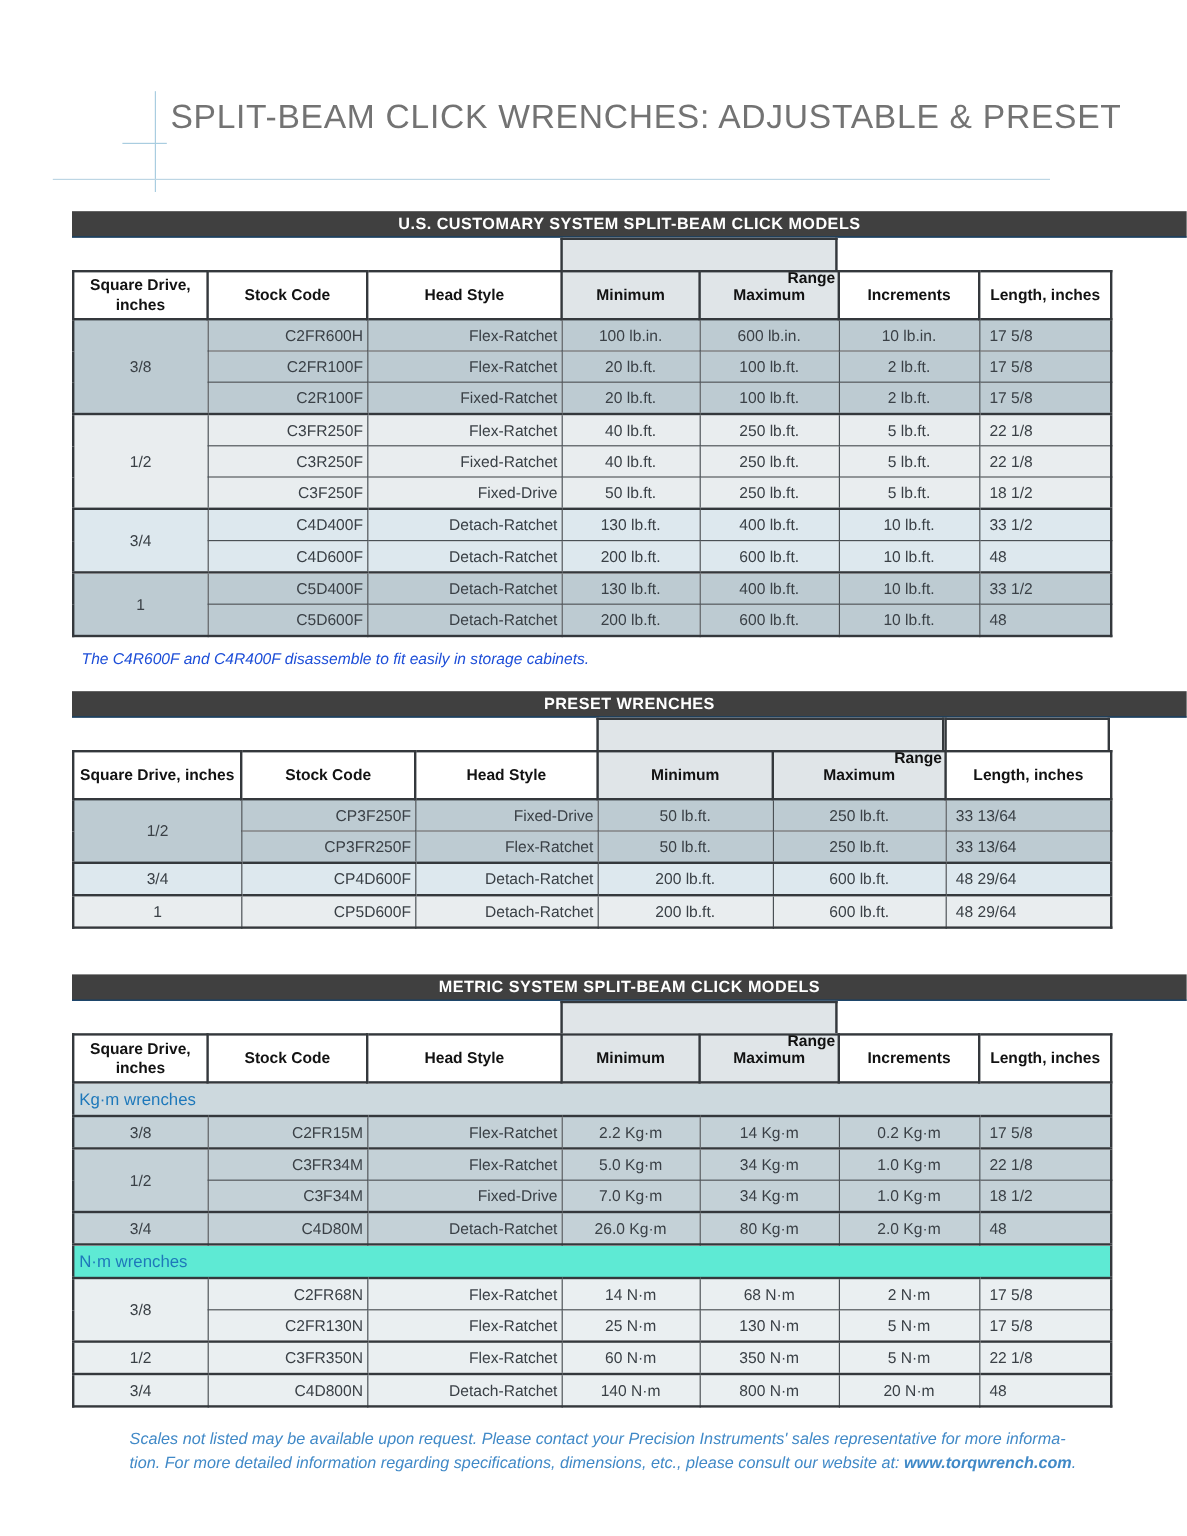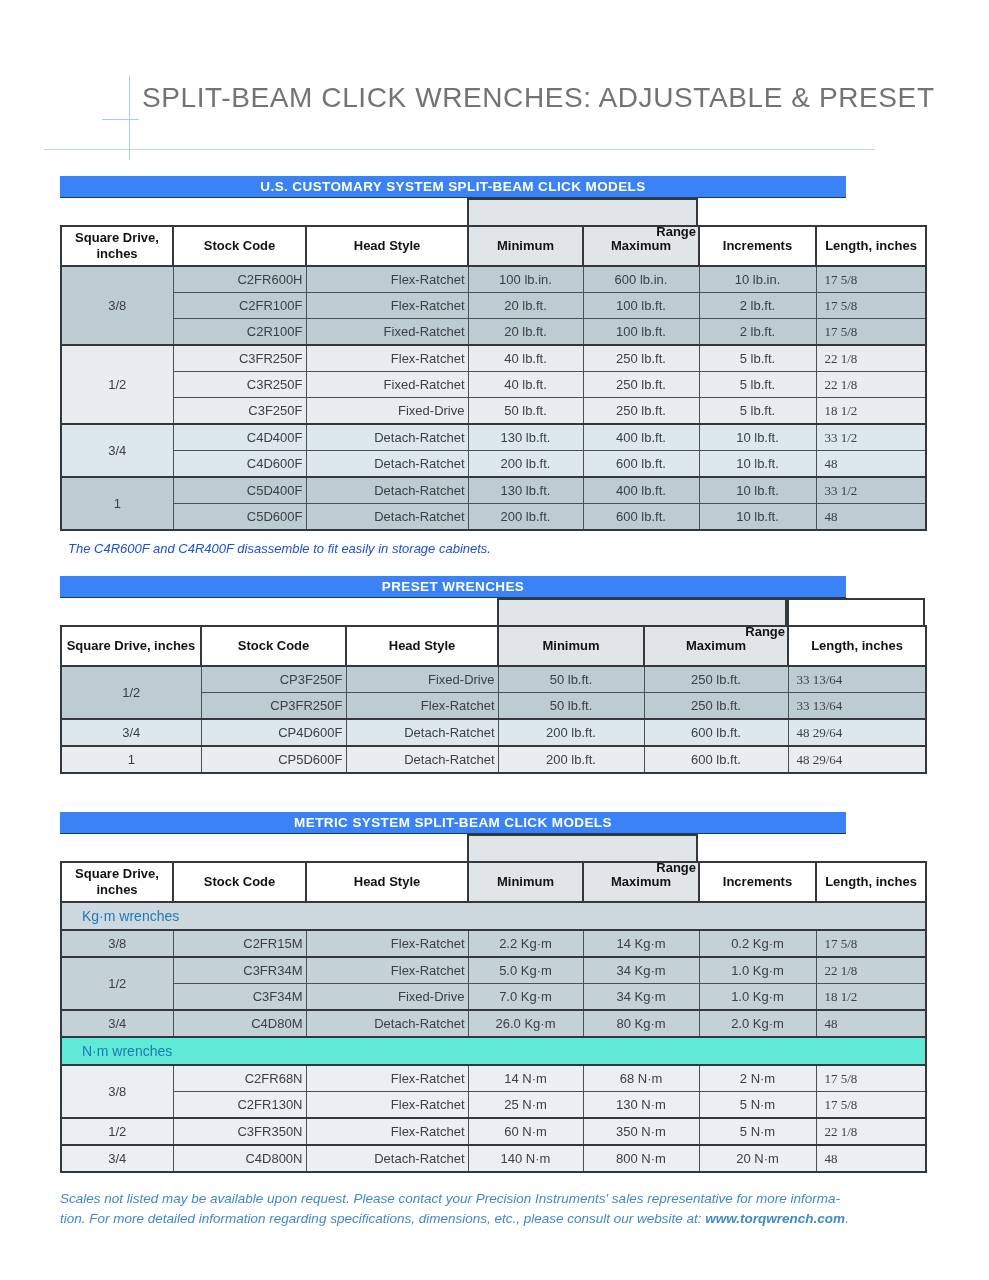--- a/index.html
+++ b/index.html
@@ -15,21 +15,21 @@
     position:absolute;left:142px;top:82px;
     font-size:28px;color:#737373;letter-spacing:0.6px;white-space:nowrap;
   }
   .cross-vline{position:absolute;left:129px;top:76px;width:1px;height:84px;background:#a9cde0;}
   .cross-htick{position:absolute;left:102px;top:119px;width:37px;height:1px;background:#a9cde0;}
   .head-rule{position:absolute;left:44px;top:149px;width:831px;height:1px;background:#bdd6e4;}
 
   .main{position:absolute;left:60px;top:176px;width:865px;}
 
   .bluebar{
-    width:786px;height:22px;line-height:22px;background:#3b82f6;
+    width:929px;height:22px;line-height:22px;background:#404040;
     color:#ffffff;font-weight:bold;font-size:13.5px;text-align:center;
     letter-spacing:0.4px;border-bottom:1px solid #0d3f6d;box-sizing:border-box;
   }
   .rangestrip{display:flex;height:27px;}
   .strip-spacer{height:27px;}
   .rangebox{
     box-sizing:border-box;height:27px;border:2px solid #34383c;border-bottom:none;
     background:#e0e5e8;text-align:right;font-weight:bold;font-size:13px;color:#111;
     padding-top:24px;
   }
@@ -45,40 +45,40 @@
     height:36px;padding:1px 2px;line-height:1.25;
   }
   table.spec th.shaded{background:#e0e5e8;}
   table.spec td{
     border:1px solid #4a5055;height:25px;font-size:13px;color:#3a4046;
     padding:0 3px;overflow:hidden;white-space:nowrap;
   }
   table.spec tr.gstart td{border-top:2px solid #34383c;}
   .a-c{text-align:center;}
   .a-l{text-align:right;padding-left:18px !important;}
-  .a-ll{text-align:left;padding-left:8px !important;font-family:Liberation Serif, serif;}
+  .a-ll{text-align:left;padding-left:8px !important;}
 
   tr.sh-gray{background:#bdcbd2;}
   tr.sh-light{background:#e9edef;}
   tr.sh-lblue{background:#dde8ee;}
   tr.sh-mgray{background:#c4d1d7;}
   tr.sh-mlight{background:#eaeff1;}
   tr.sh-mgray-h{background:#cdd9de;}
   tr.sh-mlight-h{background:#5eead4;}
   tr.section td{
     height:26px;color:#1e78ba;font-size:14px;text-align:left;
-    padding-left:20px;border-top:2px solid #34383c;
+    padding-left:4px;border-top:2px solid #34383c;
   }
 
   .footnote{
     margin:10px 0 20px 8px;font-size:13px;font-style:italic;color:#1d4ed8;
   }
   .gap-lg{margin-top:38px;border-radius:26px;}
   .footer-note{
-    margin-top:16px;font-size:13.5px;font-style:italic;color:#4089c7;line-height:1.5;
+    margin-top:16px;font-size:13.5px;font-style:italic;color:#4089c7;line-height:1.5;margin-left:48px;
   }
   .footer-note b{font-style:italic;}
 </style>
 </head>
 <body>
 
 <div class="page">
 
   <div class="cross-vline"></div>
   <div class="cross-htick"></div>

